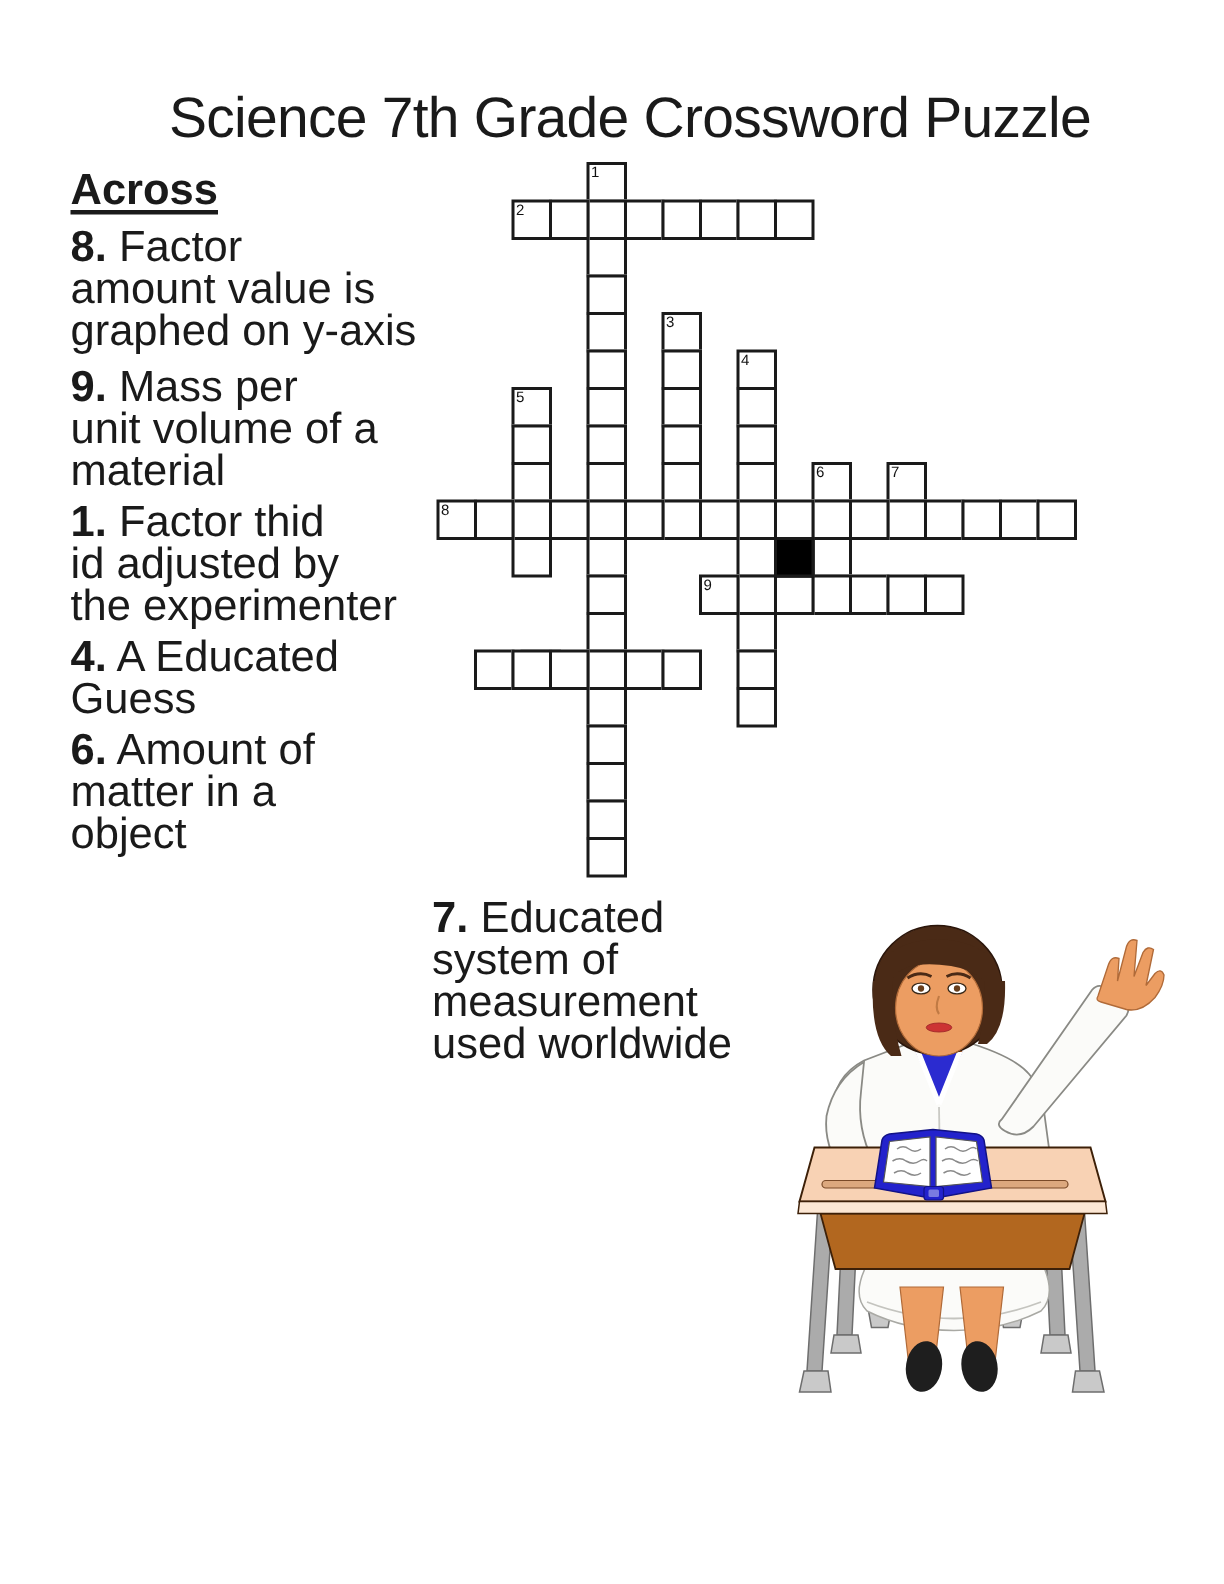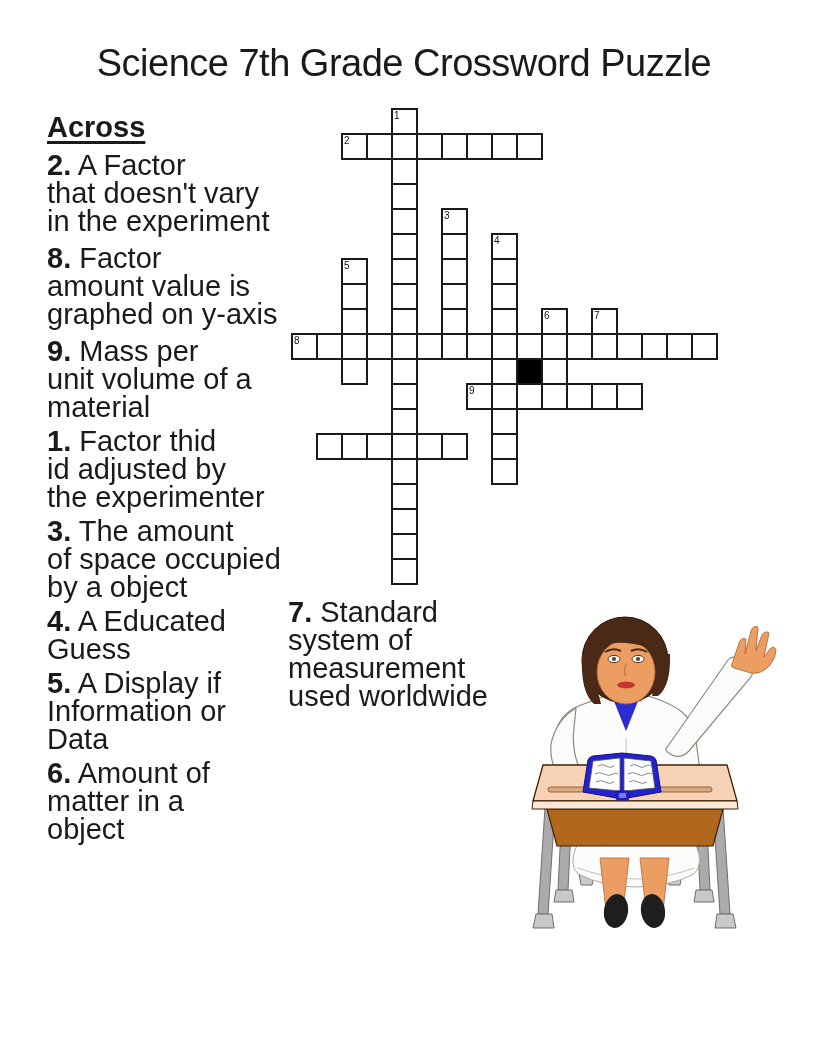--- a/index.html
+++ b/index.html
@@ -2,21 +2,21 @@
 <html style="--skin: #ec9d62; --skin-line: #b06a38; --hair: #4a2a16; --coat: #fbfbf9; --coat-line: #8a8a85; --shirt: #2b2bd0; --book: #2322cc; --book-inner: #7a7ae0; --page-line: #8a8a8a; --desk-top: #f8d2b4; --desk-rim: #fce7d4; --desk-groove: #dca87e; --desk-apron: #b2671f; --metal: #ababab; --metal-foot: #c9c9c9; --shoe: #1e1e1e; --lips: #cc3333;"><head>
 <meta charset="utf-8">
 <style>
   html,body{margin:0;padding:0;}
   body{
     width:816px;height:1056px;position:relative;overflow:hidden;
     background:#ffffff;color:#1a1a1a;
     font-family:"Liberation Sans",sans-serif;
   }
   .title{
-    position:absolute;top:42px;left:0;width:744px;margin:0;
+    position:absolute;top:42px;left:0;width:744px;margin:16px;
     text-align:center;font-size:38px;font-weight:400;letter-spacing:-0.5px;padding-left:32px;
   }
   .clues{position:absolute;left:47px;top:112px;width:272px;}
   .heading{
     font-size:29px;line-height:30px;font-weight:700;margin-top:9px;
     text-decoration:underline;text-decoration-thickness:2.5px;text-underline-offset:4px;
   }
   .heading:first-child{margin-top:0;}
   .clue{font-size:29px;line-height:28px;margin-top:9px;}
   .clue.tight{margin-top:6px;}
@@ -38,73 +38,55 @@
 </style>
 </head>
 <body>
 
 <h1 class="title">Science 7th Grade Crossword Puzzle</h1>
 
 <div class="clues">
   <div class="heading">Across</div>
 
   <div class="clue">
-    <span class="num">2.</span>
-    <span class="txt">A Factor
-that doesn't vary
-in the experiment</span>
-  </div>
-  <div class="clue">
     <span class="num">8.</span>
     <span class="txt">Factor
 amount value is
 graphed on y-axis</span>
   </div>
   <div class="clue">
     <span class="num">9.</span>
     <span class="txt">Mass per
 unit volume of a
 material</span>
   </div>
 
 
   <div class="clue tight">
     <span class="num">1.</span>
     <span class="txt">Factor thid
 id adjusted by
 the experimenter</span>
   </div>
   <div class="clue tight">
-    <span class="num">3.</span>
-    <span class="txt">The amount
-of space occupied
-by a object</span>
-  </div>
-  <div class="clue tight">
     <span class="num">4.</span>
     <span class="txt">A Educated
 Guess</span>
-  </div>
-  <div class="clue tight">
-    <span class="num">5.</span>
-    <span class="txt">A Display if
-Information or
-Data</span>
   </div>
   <div class="clue tight">
     <span class="num">6.</span>
     <span class="txt">Amount of
 matter in a
 object</span>
   </div>
 </div>
 
 <div class="clue-side">
   <span class="num">7.</span>
-  <span class="txt">Standard
+  <span class="txt">Educated
 system of
 measurement
 used worldwide</span>
 </div>
 
 <div id="grid">
     <div class="cell" style="left: 100px; top: 0px;">
       <span class="n">1</span>
     </div>
     <div class="cell" style="left: 100px; top: 25px;"></div>

